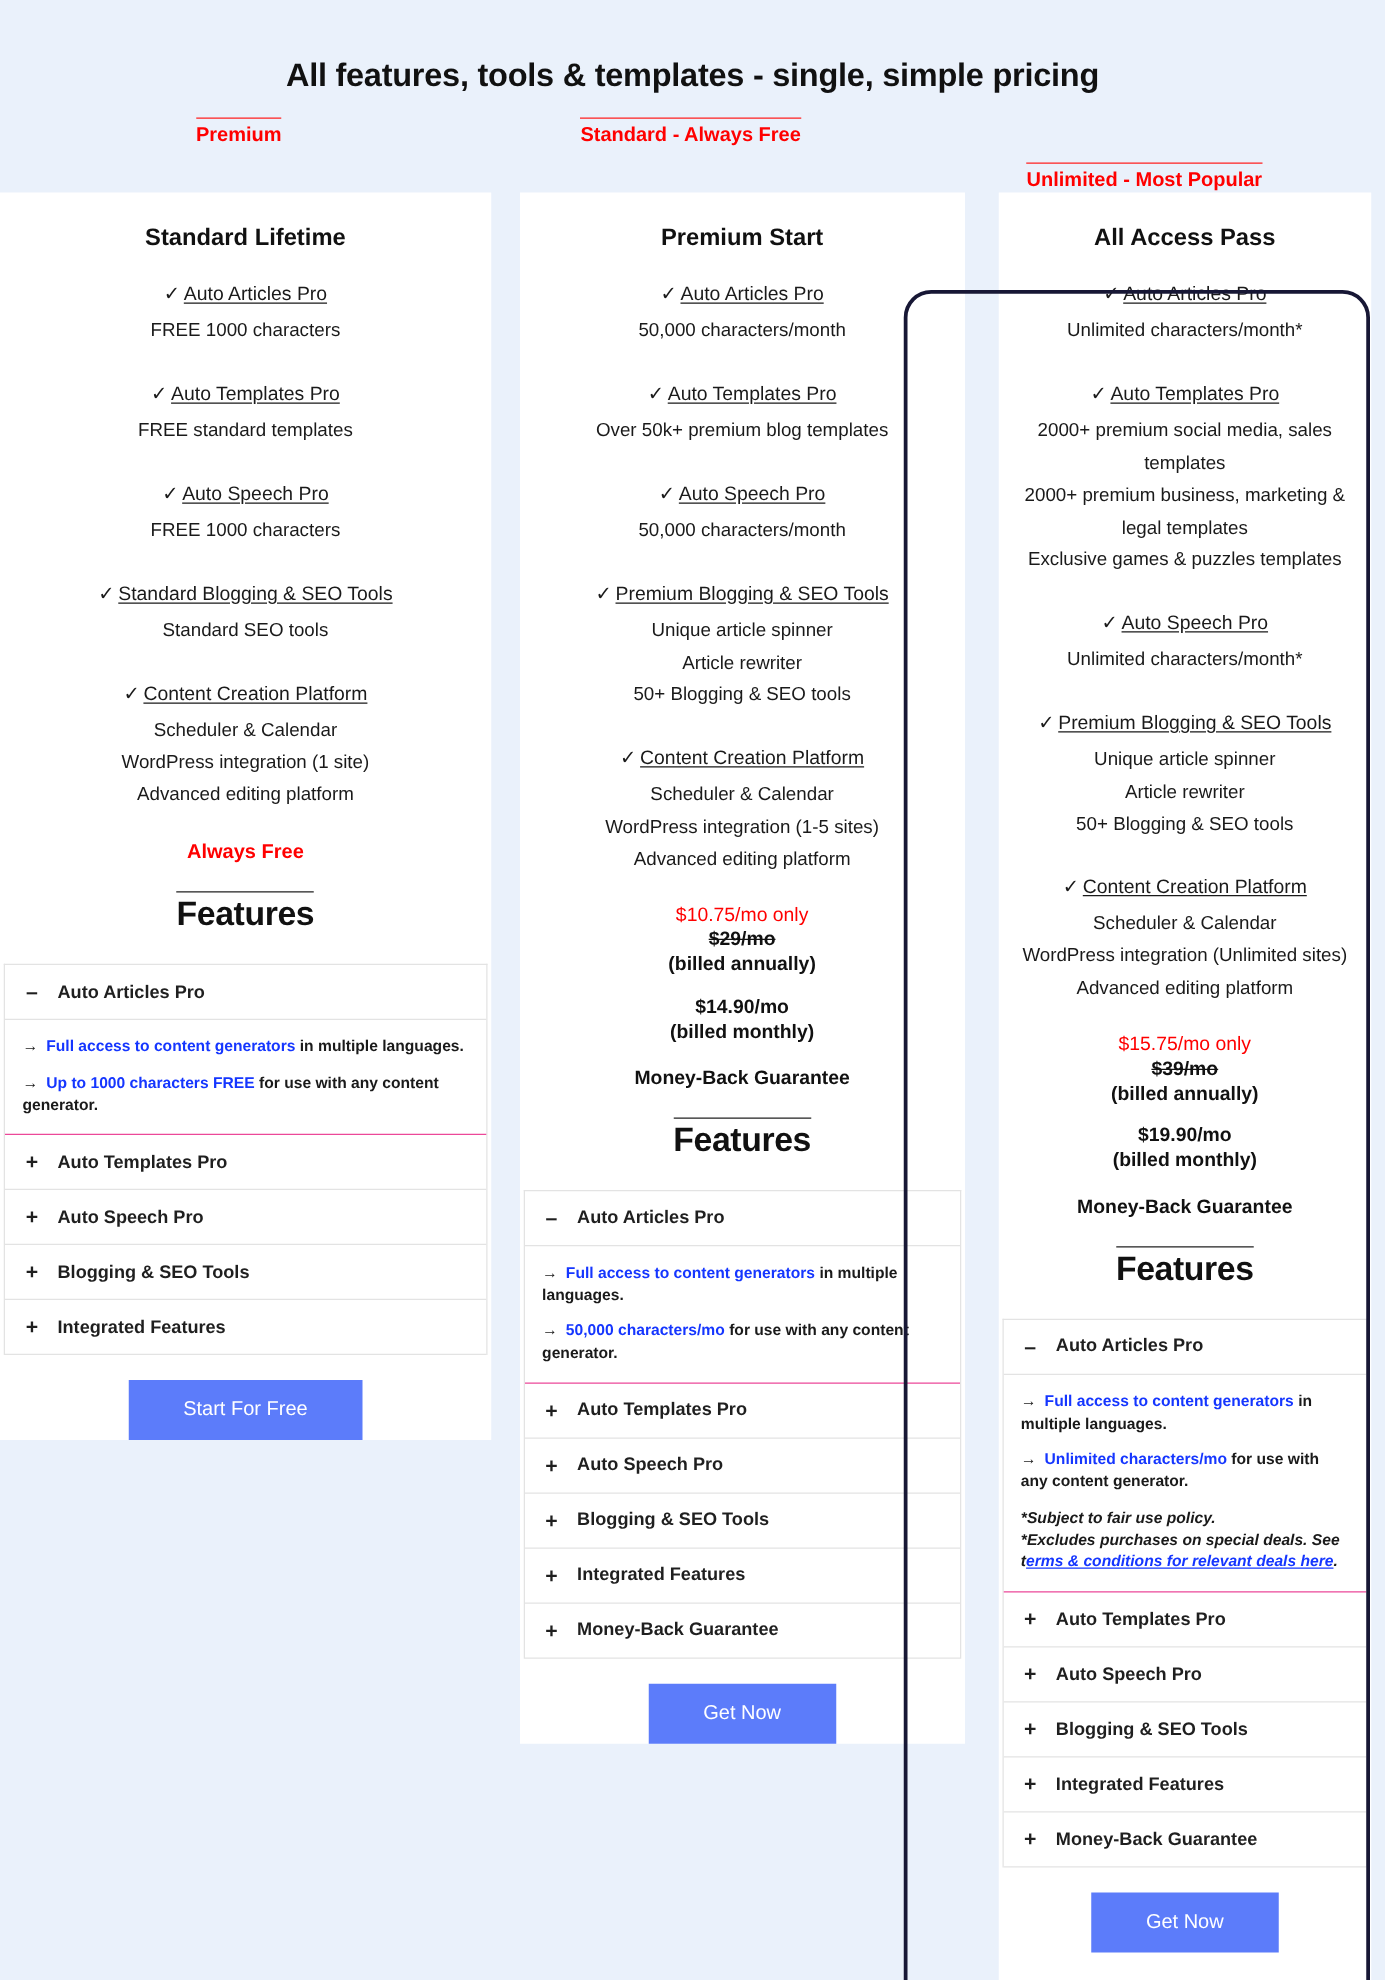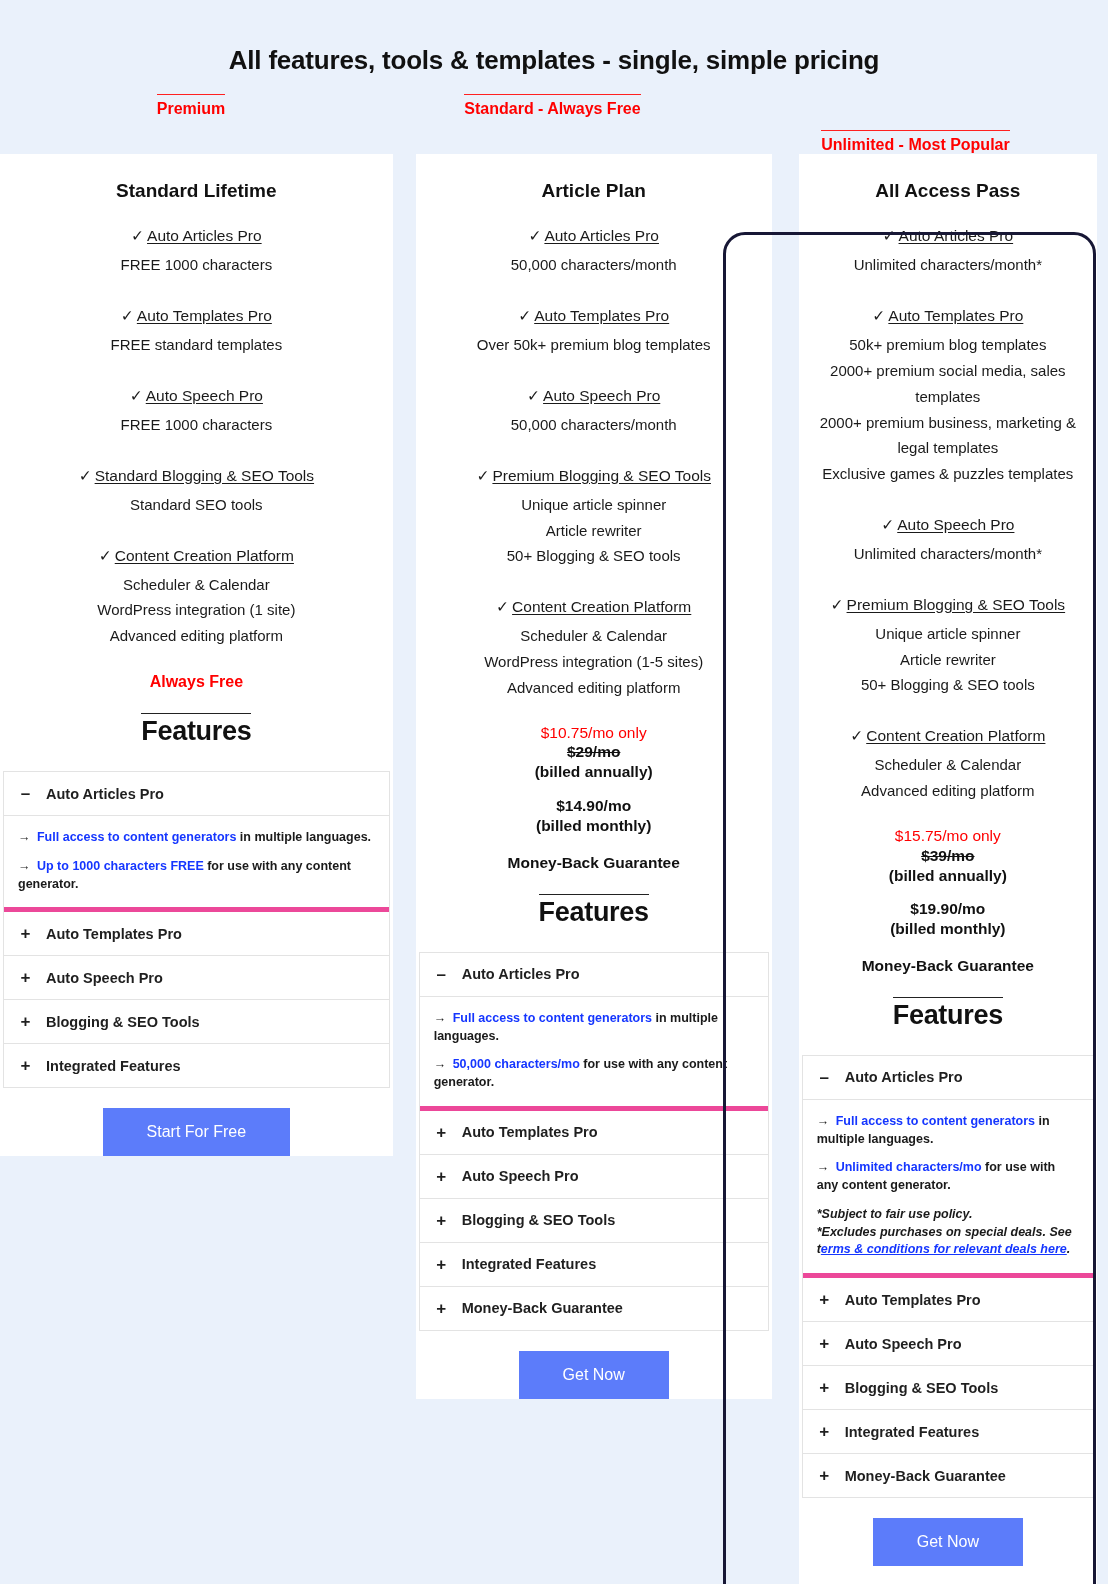--- a/index.html
+++ b/index.html
@@ -165,21 +165,21 @@
   .acc-icon {
     font-size: 17px;
     font-weight: bold;
     line-height: 1;
     width: 15px;
     text-align: center;
     color: #1f1f1f;
     flex: 0 0 15px;
   }
   .acc-body {
-    border-bottom: 5px solid #ec4899;
+    border-bottom: 1px solid #ec4899;
     padding: 13px 14px 14px 14px;
     font-size: 12.5px;
     font-weight: bold;
     line-height: 1.42;
     color: #1a1a1a;
   }
   .acc-body p { margin: 0 0 11px 0; }
   .acc-body p:last-child { margin-bottom: 0; }
   .acc-body .arrow { color: #1a1a1a; margin-right: 3px; }
   .acc-body .hl { color: #1536ff; }
@@ -299,21 +299,21 @@
         </div>
       <div class="cta-wrap">
         <button class="cta">Start For Free</button>
       </div>
     </div>
   </div>
 
   <div class="col col-2">
     <div class="card">
       <div class="card-inner">
-        <div class="plan-name">Article Plan</div>
+        <div class="plan-name">Premium Start</div>
         <div>
             <div class="feat-group">
       <div class="feat-head"><span class="chk">✓</span><span class="lnk">Auto Articles Pro</span></div>
       <div class="feat-line">50,000 characters/month</div>
             </div>
             <div class="feat-group">
       <div class="feat-head"><span class="chk">✓</span><span class="lnk">Auto Templates Pro</span></div>
       <div class="feat-line">Over 50k+ premium blog templates</div>
             </div>
             <div class="feat-group">
@@ -384,38 +384,38 @@
     <div class="card">
       <div class="card-inner">
         <div class="plan-name">All Access Pass</div>
         <div>
             <div class="feat-group">
       <div class="feat-head"><span class="chk">✓</span><span class="lnk">Auto Articles Pro</span></div>
       <div class="feat-line">Unlimited characters/month*</div>
             </div>
             <div class="feat-group">
       <div class="feat-head"><span class="chk">✓</span><span class="lnk">Auto Templates Pro</span></div>
-      <div class="feat-line">50k+ premium blog templates</div>
               <div class="feat-line">2000+ premium social media, sales templates</div>
               <div class="feat-line">2000+ premium business, marketing &amp; legal templates</div>
               <div class="feat-line">Exclusive games &amp; puzzles templates</div>
             </div>
             <div class="feat-group">
       <div class="feat-head"><span class="chk">✓</span><span class="lnk">Auto Speech Pro</span></div>
       <div class="feat-line">Unlimited characters/month*</div>
             </div>
             <div class="feat-group">
       <div class="feat-head"><span class="chk">✓</span><span class="lnk">Premium Blogging &amp; SEO Tools</span></div>
       <div class="feat-line">Unique article spinner</div>
               <div class="feat-line">Article rewriter</div>
               <div class="feat-line">50+ Blogging &amp; SEO tools</div>
             </div>
             <div class="feat-group">
       <div class="feat-head"><span class="chk">✓</span><span class="lnk">Content Creation Platform</span></div>
       <div class="feat-line">Scheduler &amp; Calendar</div>
+              <div class="feat-line">WordPress integration (Unlimited sites)</div>
               <div class="feat-line">Advanced editing platform</div>
             </div>
           </div>
         <div class="price-block">
             <div class="price-hi">$15.75/mo only</div>
      <div class="price-strike">$39/mo</div>
      <div class="price-sub">(billed annually)</div>
      <div class="price-gap"></div>
      <div class="price-sub">$19.90/mo</div>
      <div class="price-sub">(billed monthly)</div>

